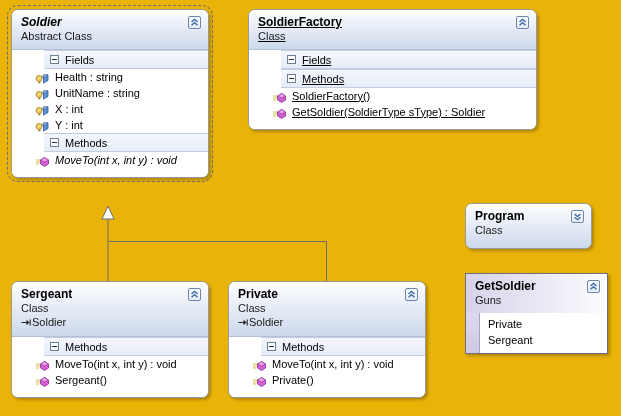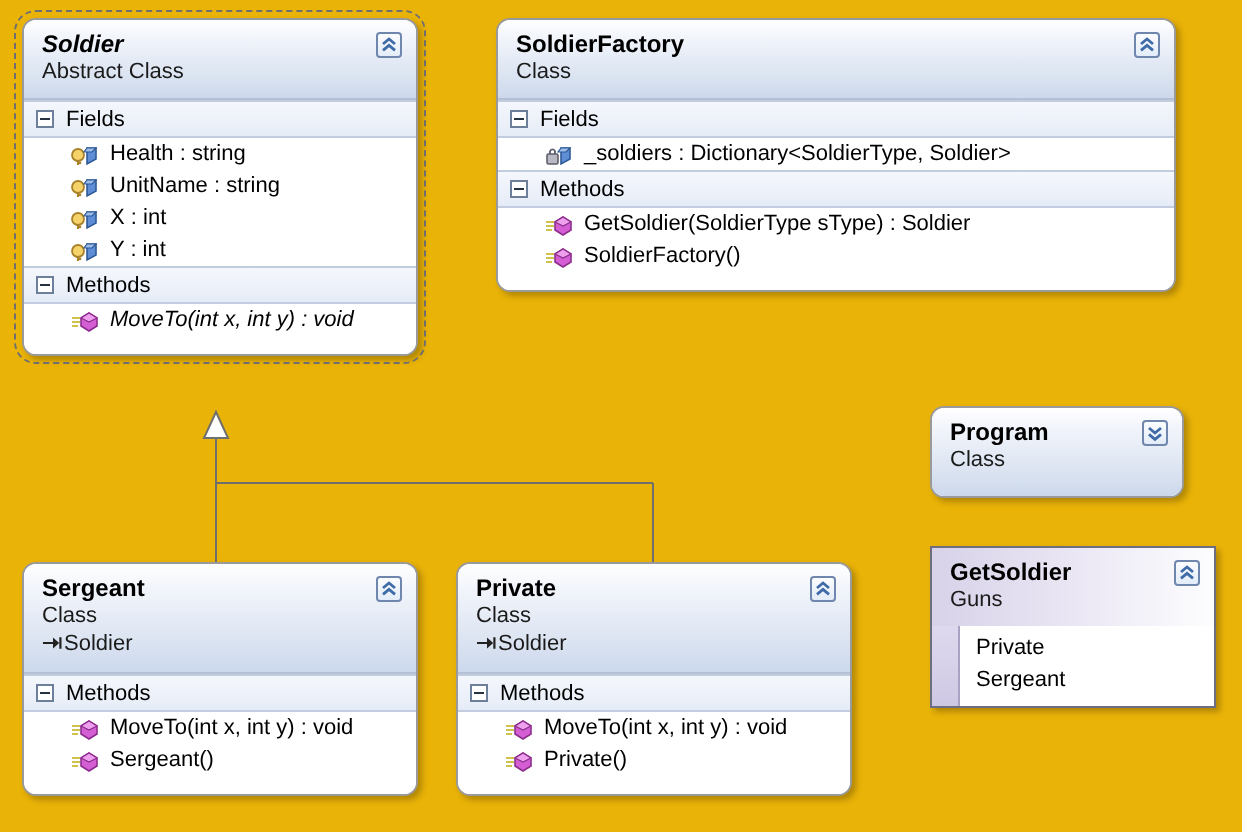--- a/index.html
+++ b/index.html
@@ -104,20 +104,21 @@
   .body { background: #ffffff; }
   .sect {
     position: relative;
     height: 17px;
     background: linear-gradient(to bottom, #f4f7fc 0%, #e6ecf7 100%);
     border-top: 1px solid #c3cde0;
     border-bottom: 1px solid #c3cde0;
     padding-left: 6px;
     display: flex;
     align-items: center;
+    margin-left: 32px;
   }
   .sect-box {
     width: 9px;
     height: 9px;
     box-sizing: border-box;
     border: 1px solid #6d7f9b;
     background: #ffffff;
     position: relative;
     flex: 0 0 auto;
     margin-right: 6px;
@@ -271,74 +272,63 @@
             <polygon points="9.5,2.5 13.5,5 13.5,9 9.5,11.5 5.5,9 5.5,5" fill="#d45fd4" stroke="#8d2d8d" stroke-width="0.8"></polygon>
             <polygon points="9.5,2.5 13.5,5 9.5,7 5.5,5" fill="#ee9fee" stroke="#8d2d8d" stroke-width="0.6"></polygon>
           </svg>
         </span>
         <span class="member-txt italic">MoveTo(int x, int y) : void</span>
       </div>
       <div class="pad-bottom"></div>
     </div>
   </div>
 
-  <div class="uml" style="left:248px; top:9px; width:340px;">
+  <div class="uml" style="left:248px; top:9px; width:289px;text-decoration:underline;">
     <div class="hdr">
       <div class="hdr-title">SoldierFactory</div>
       <div class="hdr-sub">Class</div>
       <div class="chev">
         <svg width="11" height="11" viewBox="0 0 11 11">
           <polyline points="2.5,5 5.5,2.5 8.5,5" fill="none" stroke="#3f6ca8" stroke-width="1.4"></polyline>
           <polyline points="2.5,8.2 5.5,5.7 8.5,8.2" fill="none" stroke="#3f6ca8" stroke-width="1.4"></polyline>
         </svg>
       </div>
     </div>
     <div class="body">
 
       <div class="sect">
         <span class="sect-box"></span>
         <span class="sect-label">Fields</span>
       </div>
 
-      <div class="member">
-        <span class="member-ico">
-          <svg width="15" height="13" viewBox="0 0 15 13">
-            <rect x="1.5" y="6" width="5.5" height="5" rx="0.8" fill="#b9b9c4" stroke="#5d5d6b" stroke-width="0.8"></rect>
-            <path d="M3 6 V4.6 A1.3 1.3 0 0 1 5.5 4.6 V6" fill="none" stroke="#5d5d6b" stroke-width="0.9"></path>
-            <polygon points="8.5,3 13,3 13,8.5 8.5,11" fill="#5e8fd6" stroke="#2f5a96" stroke-width="0.8"></polygon>
-            <polygon points="8.5,3 13,3 11,5 7,5" fill="#9dbdea" stroke="#2f5a96" stroke-width="0.6"></polygon>
-          </svg>
-        </span>
-        <span class="member-txt">_soldiers : Dictionary&lt;SoldierType, Soldier&gt;</span>
-      </div>
 
       <div class="sect">
         <span class="sect-box"></span>
         <span class="sect-label">Methods</span>
       </div>
 
       <div class="member">
         <span class="member-ico">
           <svg width="15" height="13" viewBox="0 0 15 13">
             <path d="M1 5 H5 M1 7 H5 M1 9 H4" stroke="#cfc24e" stroke-width="1" fill="none"></path>
             <polygon points="9.5,2.5 13.5,5 13.5,9 9.5,11.5 5.5,9 5.5,5" fill="#d45fd4" stroke="#8d2d8d" stroke-width="0.8"></polygon>
             <polygon points="9.5,2.5 13.5,5 9.5,7 5.5,5" fill="#ee9fee" stroke="#8d2d8d" stroke-width="0.6"></polygon>
           </svg>
         </span>
+        <span class="member-txt">SoldierFactory()</span>
+      </div>
+      <div class="member">
+        <span class="member-ico">
+          <svg width="15" height="13" viewBox="0 0 15 13">
+            <path d="M1 5 H5 M1 7 H5 M1 9 H4" stroke="#cfc24e" stroke-width="1" fill="none"></path>
+            <polygon points="9.5,2.5 13.5,5 13.5,9 9.5,11.5 5.5,9 5.5,5" fill="#d45fd4" stroke="#8d2d8d" stroke-width="0.8"></polygon>
+            <polygon points="9.5,2.5 13.5,5 9.5,7 5.5,5" fill="#ee9fee" stroke="#8d2d8d" stroke-width="0.6"></polygon>
+          </svg>
+        </span>
         <span class="member-txt">GetSoldier(SoldierType sType) : Soldier</span>
-      </div>
-      <div class="member">
-        <span class="member-ico">
-          <svg width="15" height="13" viewBox="0 0 15 13">
-            <path d="M1 5 H5 M1 7 H5 M1 9 H4" stroke="#cfc24e" stroke-width="1" fill="none"></path>
-            <polygon points="9.5,2.5 13.5,5 13.5,9 9.5,11.5 5.5,9 5.5,5" fill="#d45fd4" stroke="#8d2d8d" stroke-width="0.8"></polygon>
-            <polygon points="9.5,2.5 13.5,5 9.5,7 5.5,5" fill="#ee9fee" stroke="#8d2d8d" stroke-width="0.6"></polygon>
-          </svg>
-        </span>
-        <span class="member-txt">SoldierFactory()</span>
       </div>
       <div class="pad-bottom"></div>
     </div>
   </div>
 
   <div class="uml" style="left:11px; top:281px; width:198px;">
     <div class="hdr">
       <div class="hdr-title">Sergeant</div>
       <div class="hdr-sub">Class</div>
       <div class="hdr-base">

